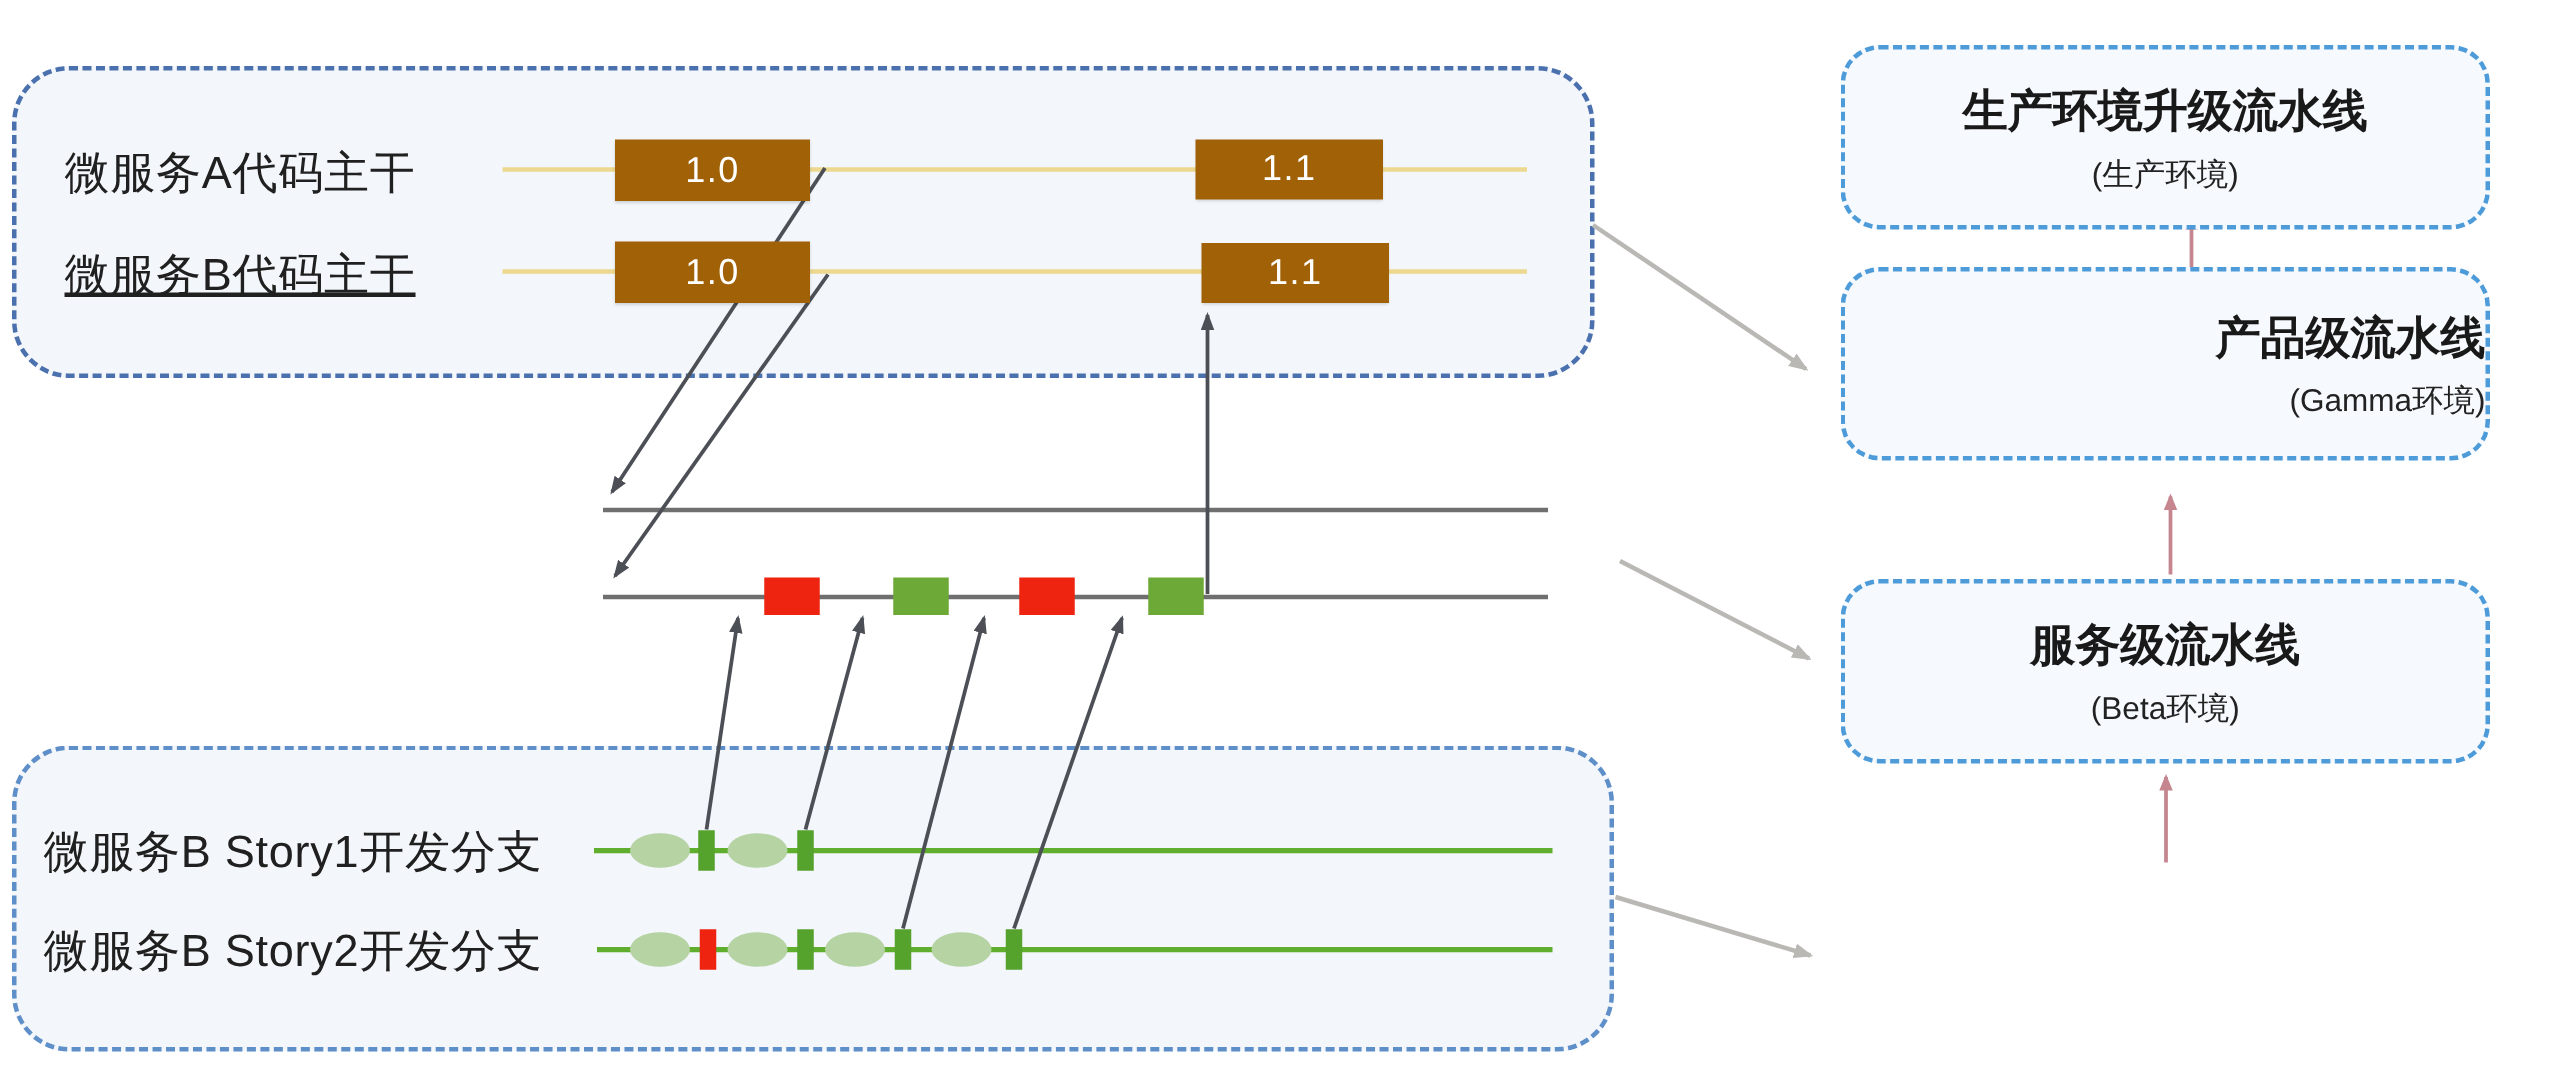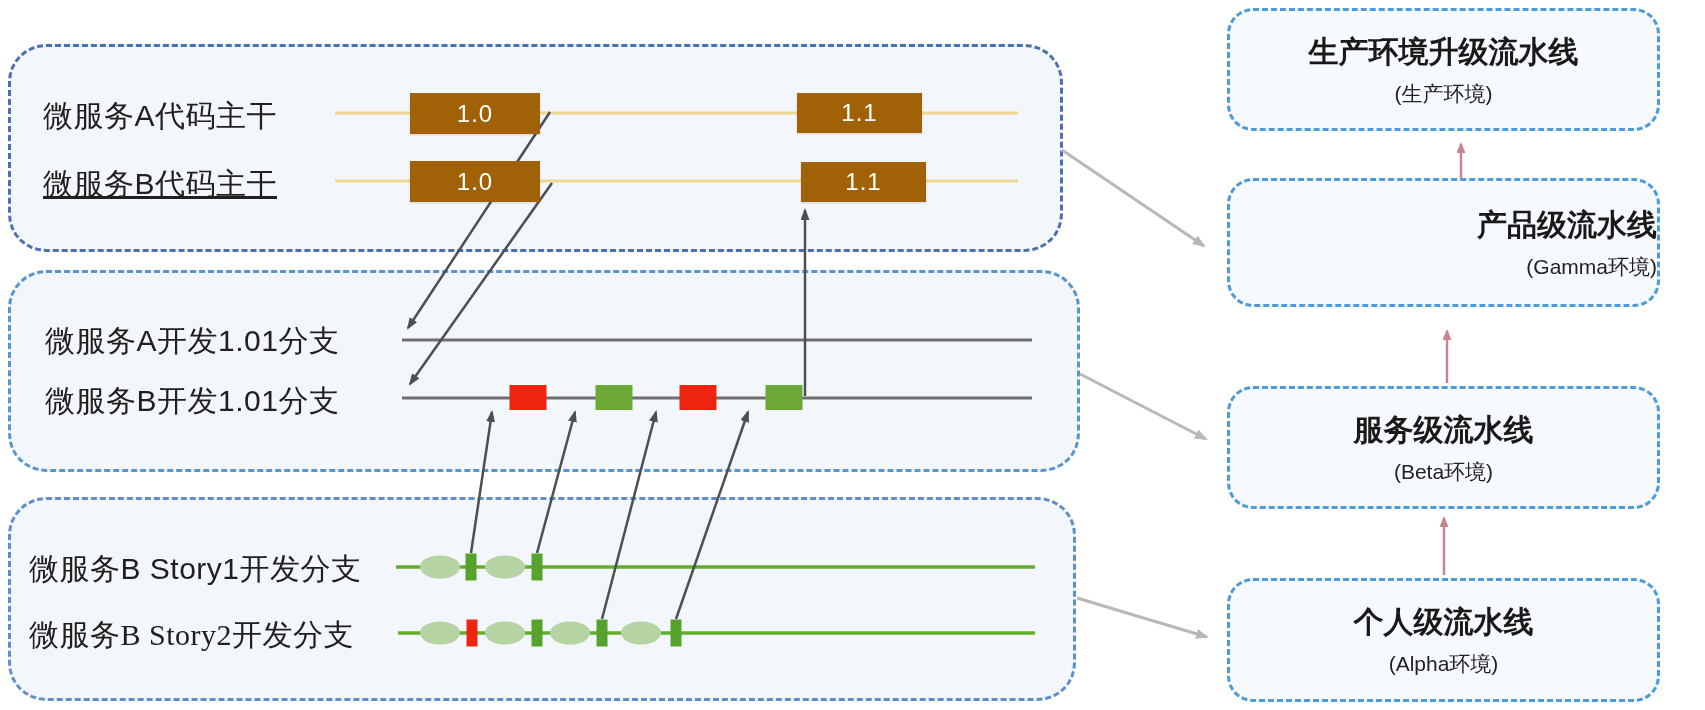--- a/index.html
+++ b/index.html
@@ -39,28 +39,24 @@
 </head>
 <body>
 
 <div id="stage">
 
   <div class="panel" id="panel-trunk">
     <div class="row-label" style="left:32px;top:48px;">微服务A代码主干</div>
     <div class="row-label" style="left:32px;top:116px;text-decoration:underline;">微服务B代码主干</div>
   </div>
 
-  <div class="panel" id="panel-dev">
-    <div class="row-label" style="left:34px;top:47px;">微服务A开发1.01分支</div>
-    <div class="row-label" style="left:34px;top:107px;">微服务B开发1.01分支</div>
-  </div>
 
   <div class="panel" id="panel-story">
     <div class="row-label" style="left:18px;top:48px;">微服务B Story1开发分支</div>
-    <div class="row-label" style="left:18px;top:114px;font-family:Liberation Serif, serif;">微服务B Story2开发分支</div>
+    <div class="row-label" style="left:18px;top:114px;">微服务B Story2开发分支</div>
   </div>
 
   <svg id="shape-layer" width="1705" height="710" viewBox="0 0 1705 710">
     <defs>
       <marker id="mh-dark" markerUnits="userSpaceOnUse" markerWidth="14" markerHeight="11" refX="10" refY="4.5" orient="auto">
         <path d="M0,0 L12,4.5 L0,9 Z" fill="#4c5056"></path>
       </marker>
       <marker id="mh-gray" markerUnits="userSpaceOnUse" markerWidth="16" markerHeight="13" refX="11" refY="5" orient="auto">
         <path d="M0,0 L13,5 L0,10 Z" fill="#bab8b4"></path>
       </marker>
@@ -116,30 +112,26 @@
         <rect x="596.5" y="619.5" width="11" height="27" fill="#55a32c"></rect>
         <rect x="670.5" y="619.5" width="11" height="27" fill="#55a32c"></rect>
       </g>
   </svg>
 
   <div class="tag overlay" style="left:410px;top:93px;width:130px;height:41px;">1.0</div>
   <div class="tag overlay" style="left:410px;top:161px;width:130px;height:41px;">1.0</div>
   <div class="tag overlay" style="left:797px;top:93px;width:125px;height:40px;">1.1</div>
   <div class="tag overlay" style="left:801px;top:162px;width:125px;height:40px;">1.1</div>
 
-  <div class="pipeline overlay" style="top:8px;height:123px;">
+  <div class="pipeline overlay" style="top:30px;height:123px;">
     <div class="pl-title">生产环境升级流水线</div>
     <div class="pl-sub">(生产环境)</div>
   </div>
   <div class="pipeline overlay" style="top:178px;height:129px;align-items:flex-end;">
     <div class="pl-title">产品级流水线</div>
     <div class="pl-sub">(Gamma环境)</div>
   </div>
   <div class="pipeline overlay" style="top:386px;height:123px;">
     <div class="pl-title">服务级流水线</div>
     <div class="pl-sub">(Beta环境)</div>
   </div>
-  <div class="pipeline overlay" style="top:578px;height:124px;">
-    <div class="pl-title">个人级流水线</div>
-    <div class="pl-sub">(Alpha环境)</div>
-  </div>
 
 </div>
 
 </body></html>

